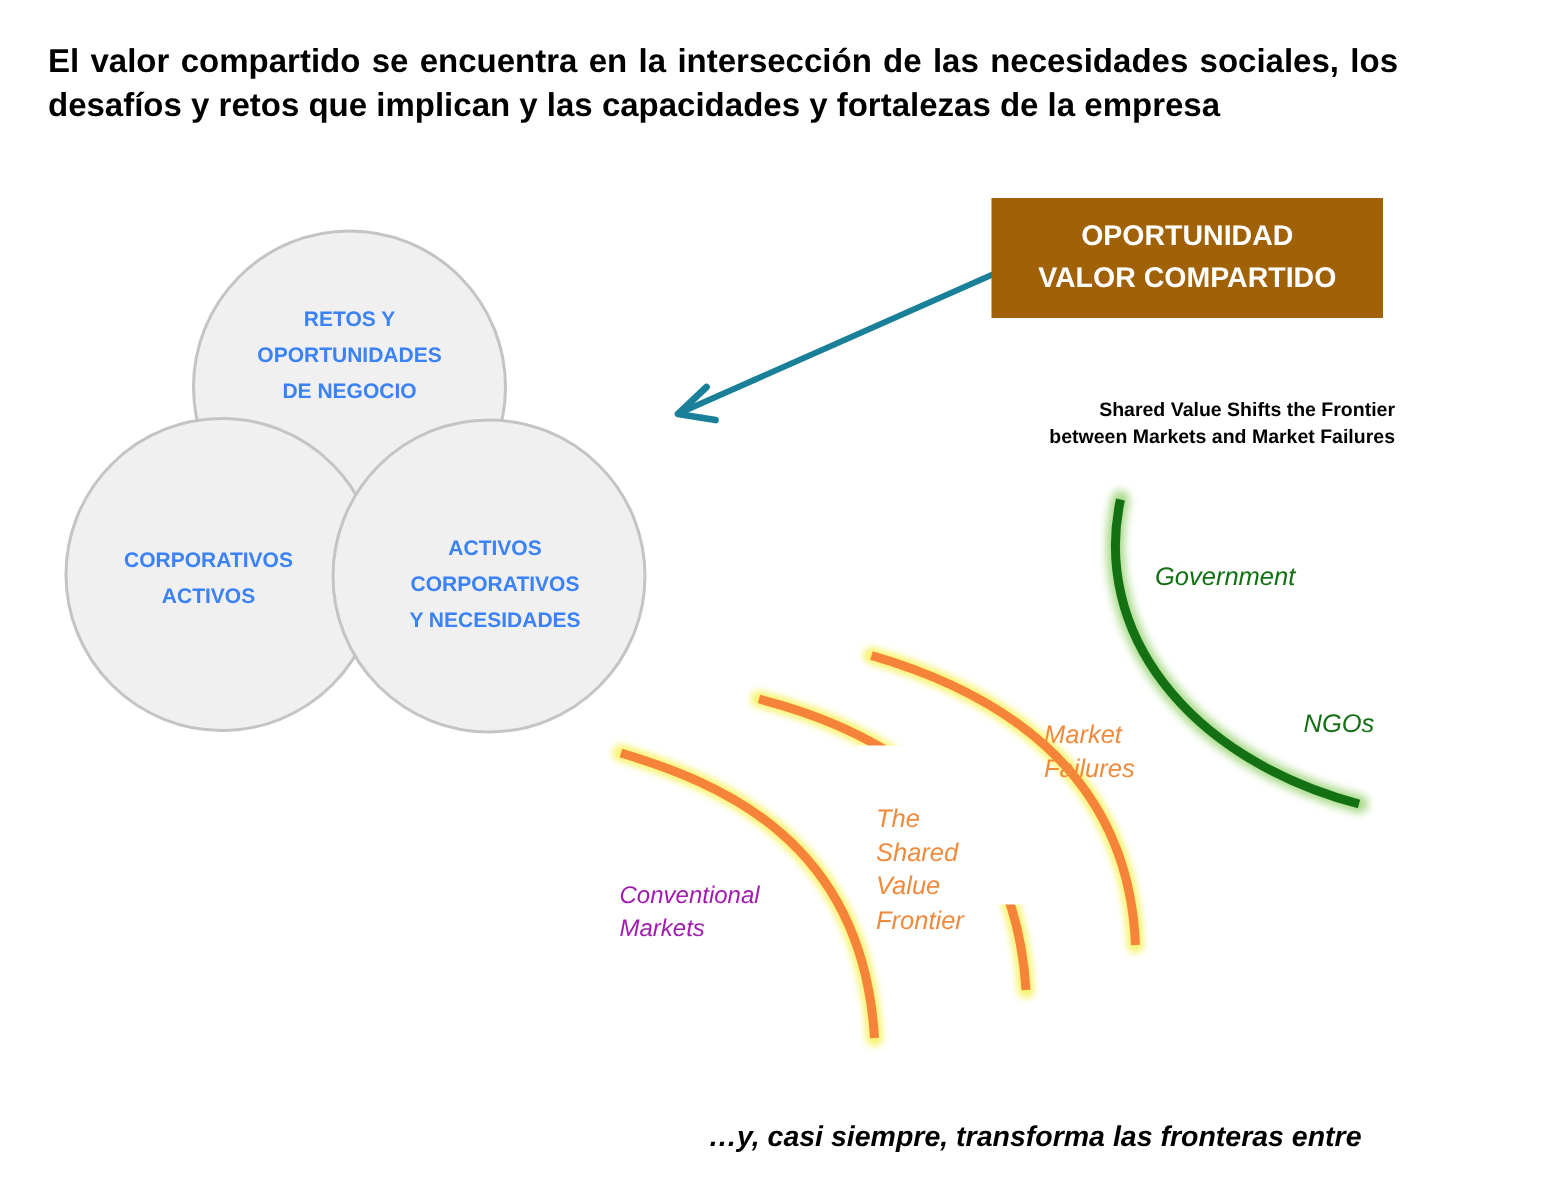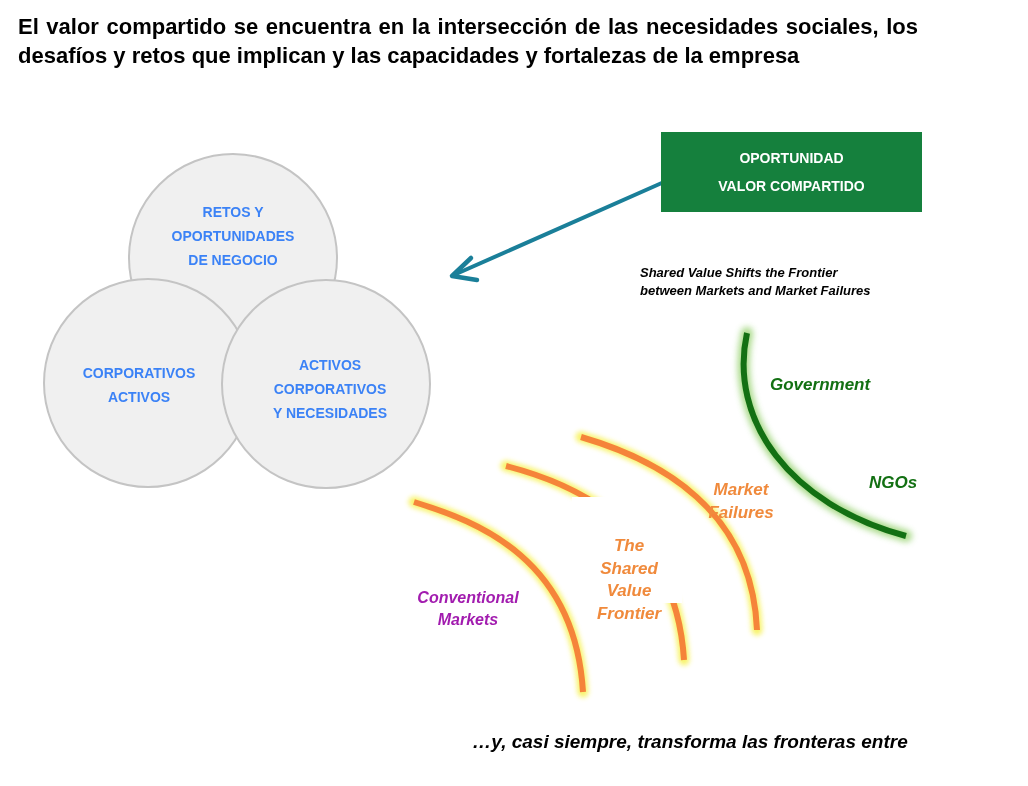--- a/index.html
+++ b/index.html
@@ -18,21 +18,21 @@
       position: absolute;
       left: 14px;
       top: 8px;
       width: 900px;
       font-size: 22px;
       line-height: 29px;
       font-weight: bold;
       color: #000000;
       text-align: justify;
       text-align-last: left;
-      margin: 4px;
+      margin: 18px;
     }
     .venn {
       position: absolute;
       left: 0;
       top: 0;
       width: 1028px;
       height: 786px;
     }
     .circle-label {
       position: absolute;
@@ -43,69 +43,67 @@
       text-align: center;
       white-space: nowrap;
     }
     .circle-label span { display: block; }
     .opp-box {
       position: absolute;
       left: 661px;
       top: 132px;
       width: 261px;
       height: 80px;
-      background: #15803d;
+      background: #a16207;
       color: #ffffff;
       font-weight: bold;
-      font-size: 14px;
+      font-size: 19px;
       line-height: 28px;
       text-align: center;
       display: flex;
       flex-direction: column;
       justify-content: center;
       box-sizing: border-box;
     }
     .opp-box span { display: block; }
     .frontier-title {
       position: absolute;
       left: 640px;
       top: 264px;
       width: 290px;
-      text-align: left;
+      text-align: right;
       font-size: 13px;
       line-height: 18px;
       font-weight: bold;
-      font-style: italic;
       color: #000000;
     }
     .frontier-title span { display: block; }
     .art-label {
       position: absolute;
-      font-weight: bold;
+      font-weight: normal;
       font-style: italic;
-      text-align: center;
       white-space: nowrap;
     }
     .art-label span { display: block; }
     .lbl-orange { color: #f08a3c; font-size: 17px; line-height: 23px; margin-top: 28px; }
     .lbl-green { color: #137013; font-size: 17px; line-height: 22px; }
     .lbl-black { color: #a21caf; font-size: 16px; line-height: 22px; }
     .footer-text {
       position: absolute;
       left: 440px;
       top: 729px;
       width: 500px;
       text-align: center;
       font-weight: bold;
       font-style: italic;
       font-size: 19px;
       line-height: 25px;
       color: #000000;
     }
-    .footer-text span { display: block; }
+    .footer-text span { display: block; margin-top: 17px; }
     .label-bg {
       position: absolute;
       background: #ffffff;
     }
   </style>
 </head>
 <body>
 
 <p class="headline">El valor compartido se encuentra en la intersección de las necesidades sociales, los desafíos y retos que implican y las capacidades y fortalezas de la empresa</p>
 

